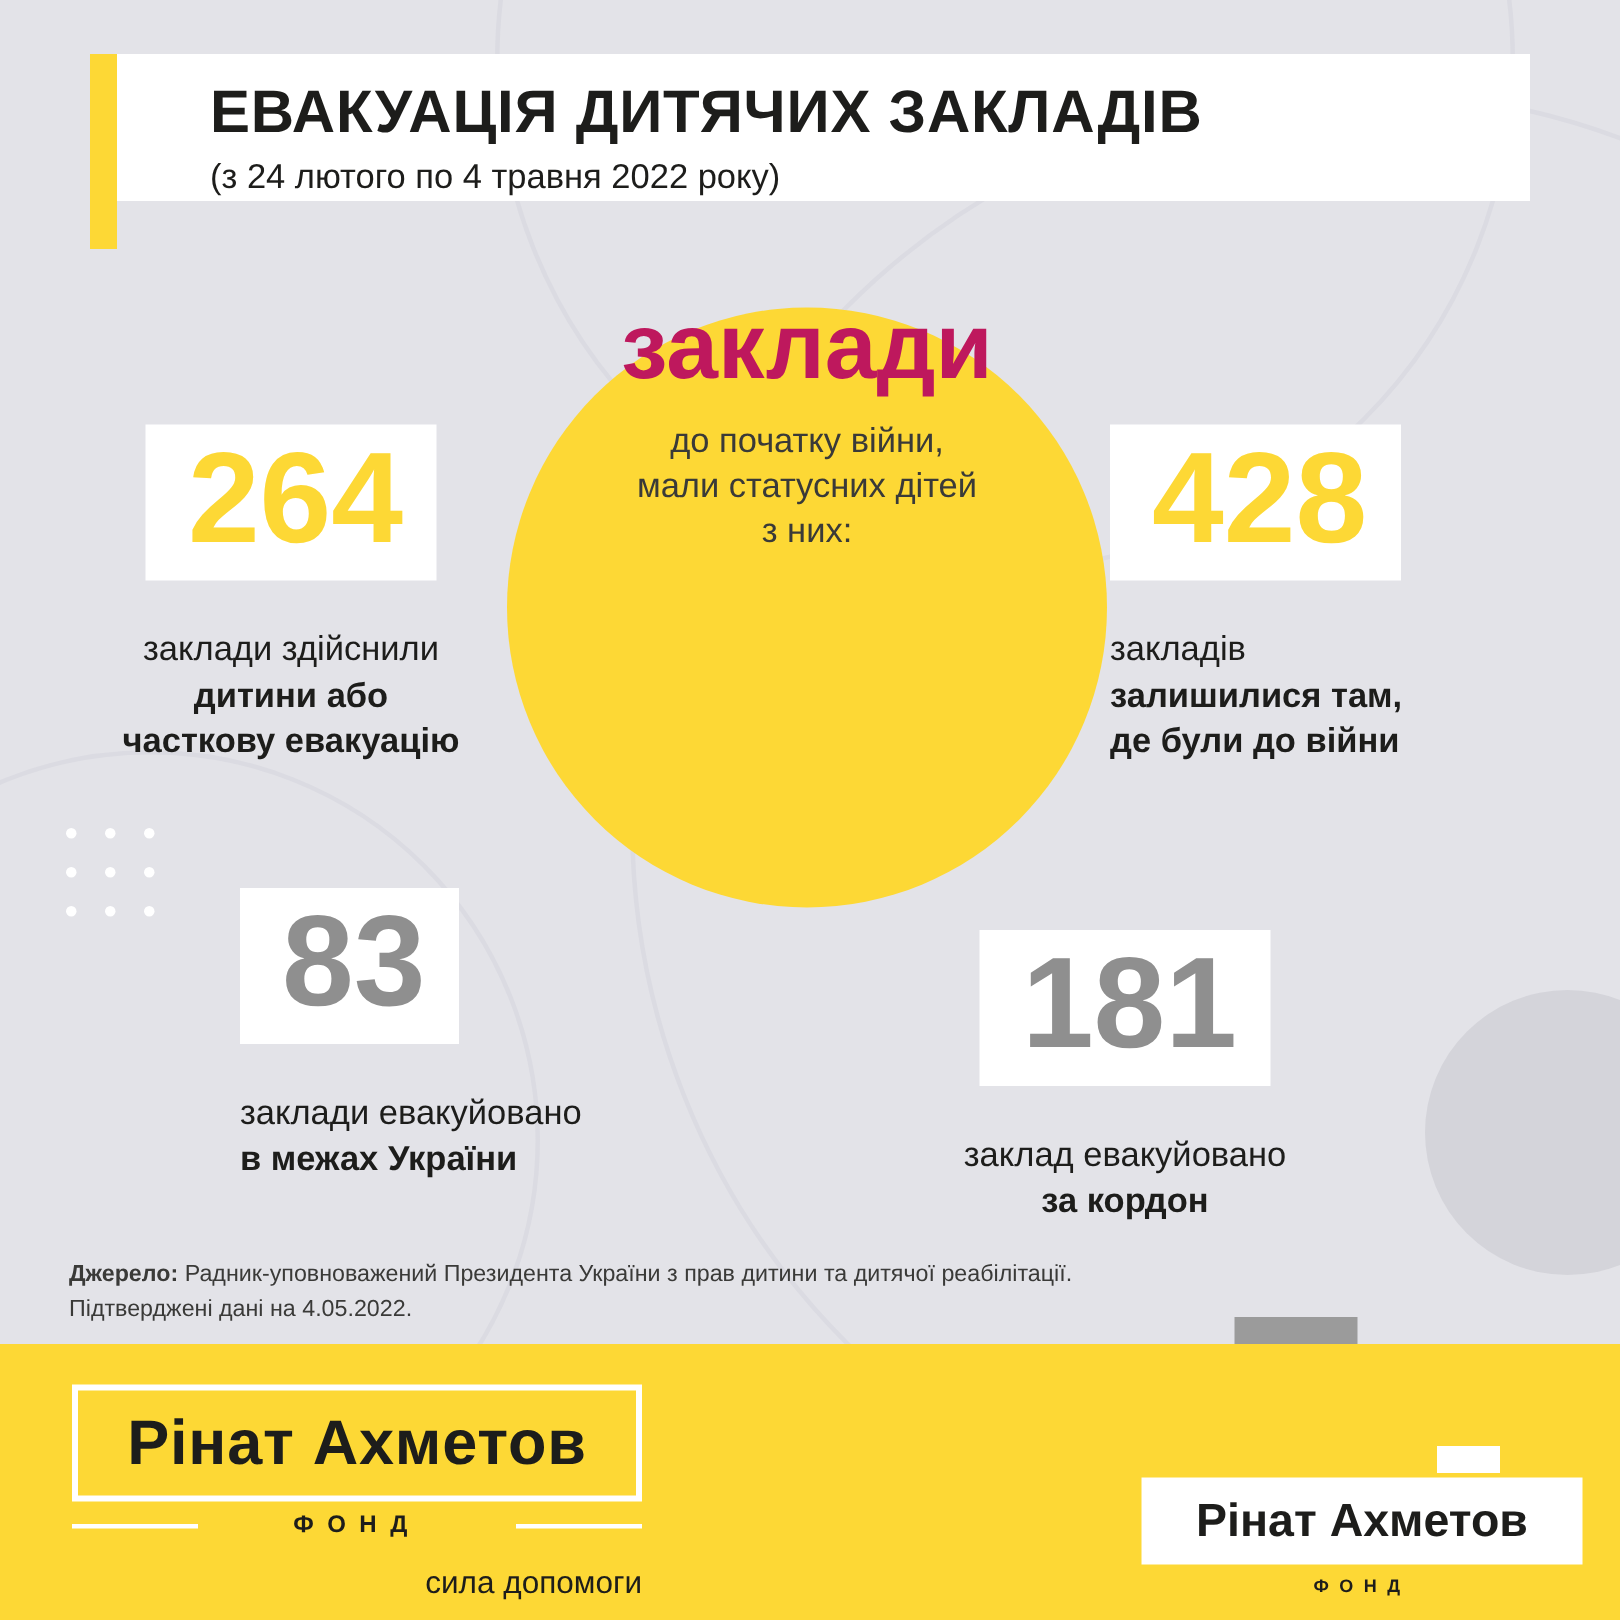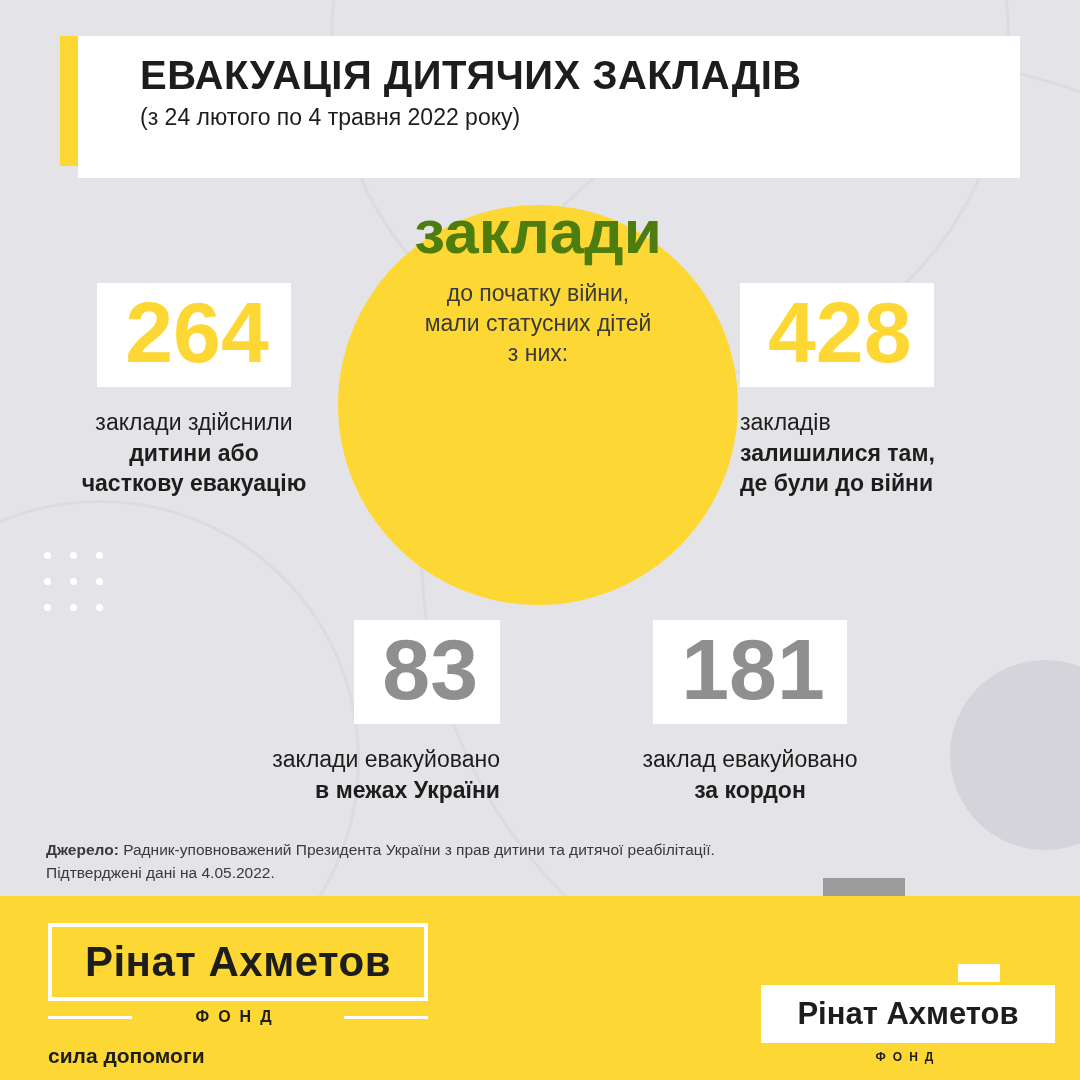--- a/index.html
+++ b/index.html
@@ -30,21 +30,21 @@
 
   .gcircle {
     position: absolute; right: -60px; top: 660px;
     width: 190px; height: 190px; border-radius: 50%;
     background: #d4d4da;
   }
 
   
   .header-wrap {
     position: absolute; left: 60px; top: 36px;
-    width: 960px; height: 142px;
+    width: 960px; height: 98px;
     display: flex;
   }
   .header-bar {
     width: 18px; height: 130px; background: #fdd835;
     flex: 0 0 18px;
   }
   .header-box {
     flex: 1; background: #ffffff;
     padding: 18px 0 0 62px;
   }
@@ -63,49 +63,49 @@
     width: 400px; height: 400px; border-radius: 50%;
     background: #fdd835;
     text-align: center;
   }
   .circle-number {
     margin-top: 38px;
     font-size: 128px; font-weight: bold; color: #ffffff;
     line-height: 1; letter-spacing: -1px;
   }
   .circle-word {
-    font-size: 62px; font-weight: bold; color: #4d7c0f;
+    font-size: 62px; font-weight: bold; color: #be185d;
     line-height: 1; margin-top: -4px;
   }
   .circle-cap {
     margin-top: 16px;
     font-size: 23px; color: #3a3a38; line-height: 1.3;
   }
 
   
   .stat { position: absolute; }
   .stat .numbox {
     background: #ffffff;
     display: inline-block;
     padding: 4px 22px 10px 28px;
   }
   .stat .num {
     font-size: 86px; font-weight: bold; color: #fdd835;
     line-height: 1.05;
   }
   .stat .num.grey { color: #8f8f8f; }
   .stat .cap {
-    margin-top: 20px;
+    margin-top: 30px;
     font-size: 23px; color: #1d1d1b; line-height: 1.32;
   }
   .stat .cap b { font-weight: bold; }
 
   .stat-left { left: 44px; top: 283px; width: 300px; text-align: center; }
   .stat-right { left: 740px; top: 283px; width: 300px; text-align: left; }
-  .stat-b1 { left: 160px; top: 620px; width: 340px; text-align: right; }
+  .stat-b1 { left: 160px; top: 592px; width: 340px; text-align: left; }
   .stat-b2 { left: 580px; top: 620px; width: 340px; text-align: center; }
 
   
   .source {
     position: absolute; left: 46px; top: 838px; width: 900px;
     font-size: 15.5px; color: #3a3a38; line-height: 1.5;
   }
   .source b { font-weight: bold; }
 
   
@@ -127,21 +127,21 @@
     text-align: center;
     font-size: 16px; letter-spacing: 9px; font-weight: bold; color: #1d1d1b;
   }
   .logo-fond-line {
     position: absolute; top: 120px; height: 3px; background: #ffffff;
   }
   .lfl1 { left: 48px; width: 84px; }
   .lfl2 { left: 344px; width: 84px; }
   .slogan {
     position: absolute; left: 48px; top: 148px; width: 380px;
-    text-align: left; font-size: 21px; font-weight: bold; color: #1d1d1b;
+    text-align: right; font-size: 21px; font-weight: normal; color: #1d1d1b;
   }
 
   
   .wm {
     position: absolute; right: 22px; bottom: 6px;
     width: 300px; height: 92px;
   }
   .wm-box {
     position: absolute; left: 0; top: 0; width: 300px; height: 64px;
     border: 3px solid #fdd835; background: #ffffff;

